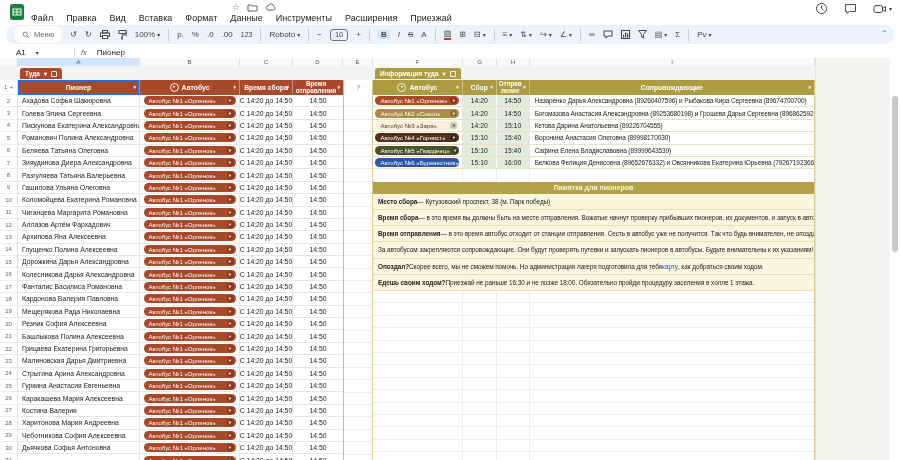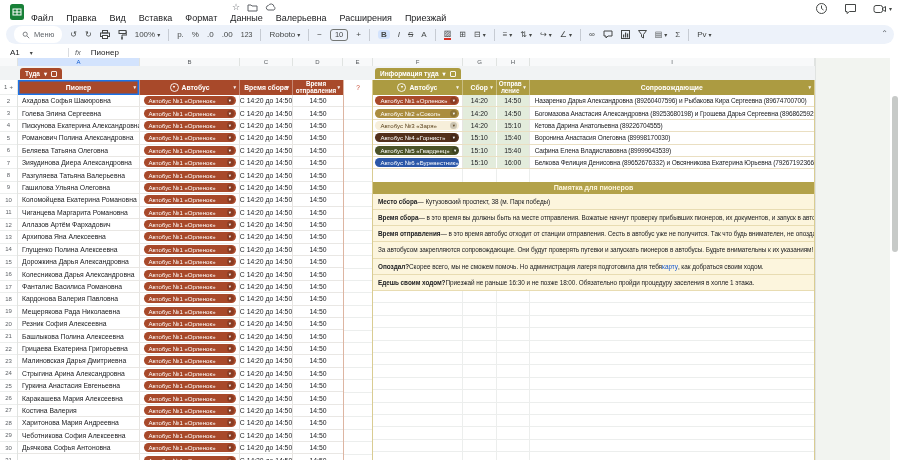--- a/index.html
+++ b/index.html
@@ -25,21 +25,21 @@
   .tb-sep{width:1px;height:12px;background:#c6cbd3;}
   #search-pill{display:flex;align-items:center;gap:4px;background:#fff;border-radius:8px;height:17px;padding:0 8px;color:#5f6368;}
   .fs-box{border:1px solid #747775;border-radius:3px;padding:0 4px;font-size:7.5px;line-height:10px;}
   .bold-active{background:#d3e3fd;border-radius:3px;padding:0 3px;font-weight:700;}
   .fill-red{position:relative;padding-bottom:2px;}
   .fill-red:after{content:"";position:absolute;left:0;right:0;bottom:0;height:2px;background:#d93025;}
   #collapse-tb{position:absolute;right:12px;top:5px;font-size:8px;color:#5f6368;}
   
   #formulabar{position:absolute;left:0;top:46px;width:900px;height:12px;border-bottom:1px solid #e0e3e1;
     display:flex;align-items:center;font-size:8px;color:#202124;background:#fff;}
-  #name-box{width:52px;padding-left:10px;display:flex;align-items:center;gap:10px;}
+  #name-box{width:52px;padding-left:16px;display:flex;align-items:center;gap:10px;}
   #fx-sep{width:1px;height:9px;background:#dadce0;margin:0 6px;}
   #fx-label{font-style:italic;color:#5f6368;margin-right:10px;font-size:7.5px;}
   
   #sheet{position:absolute;left:0;top:58px;width:900px;height:402px;background:#fff;overflow:hidden;}
   #colheads{position:absolute;left:0;top:0;width:815px;height:8px;display:flex;background:#f8f9fa;border-bottom:1px solid #e0e3e1;}
   #corner{width:18px;height:8px;border-right:1px solid #e0e3e1;background:#f8f9fa;box-sizing:border-box;}
   .colhead{box-sizing:border-box;height:8px;border-right:1px solid #e0e3e1;font-size:6px;line-height:8px;text-align:center;color:#575b5f;}
   .colhead.sel{background:#d3e3fd;color:#0b57d0;}
   #chipband{position:absolute;left:0;top:8px;width:815px;height:14px;background:#f1f3f4;}
   .tbl-chip{position:absolute;top:2px;height:11px;display:flex;align-items:center;border-radius:3px 3px 0 0;color:#fff;font-size:6.5px;font-weight:700;padding:0 5px;gap:4px;}
@@ -115,21 +115,21 @@
           </svg>
         </span>
     </span>
     <div id="menubar">
         <span class="menu-item">Файл</span>
         <span class="menu-item">Правка</span>
         <span class="menu-item">Вид</span>
         <span class="menu-item">Вставка</span>
         <span class="menu-item">Формат</span>
         <span class="menu-item">Данные</span>
-        <span class="menu-item">Валерьевна</span>
+        <span class="menu-item">Инструменты</span>
         <span class="menu-item">Расширения</span>
         <span class="menu-item">Приезжай</span>
       </div>
     <div id="tb-right">
       <span>
           <svg width="13" height="13" viewBox="0 0 13 13">
             <circle cx="6.5" cy="6.5" r="5" fill="none" stroke="#444746"></circle>
             <path d="M6.5 3.5v3l2 1.5" fill="none" stroke="#444746"></path>
           </svg>
         </span>

